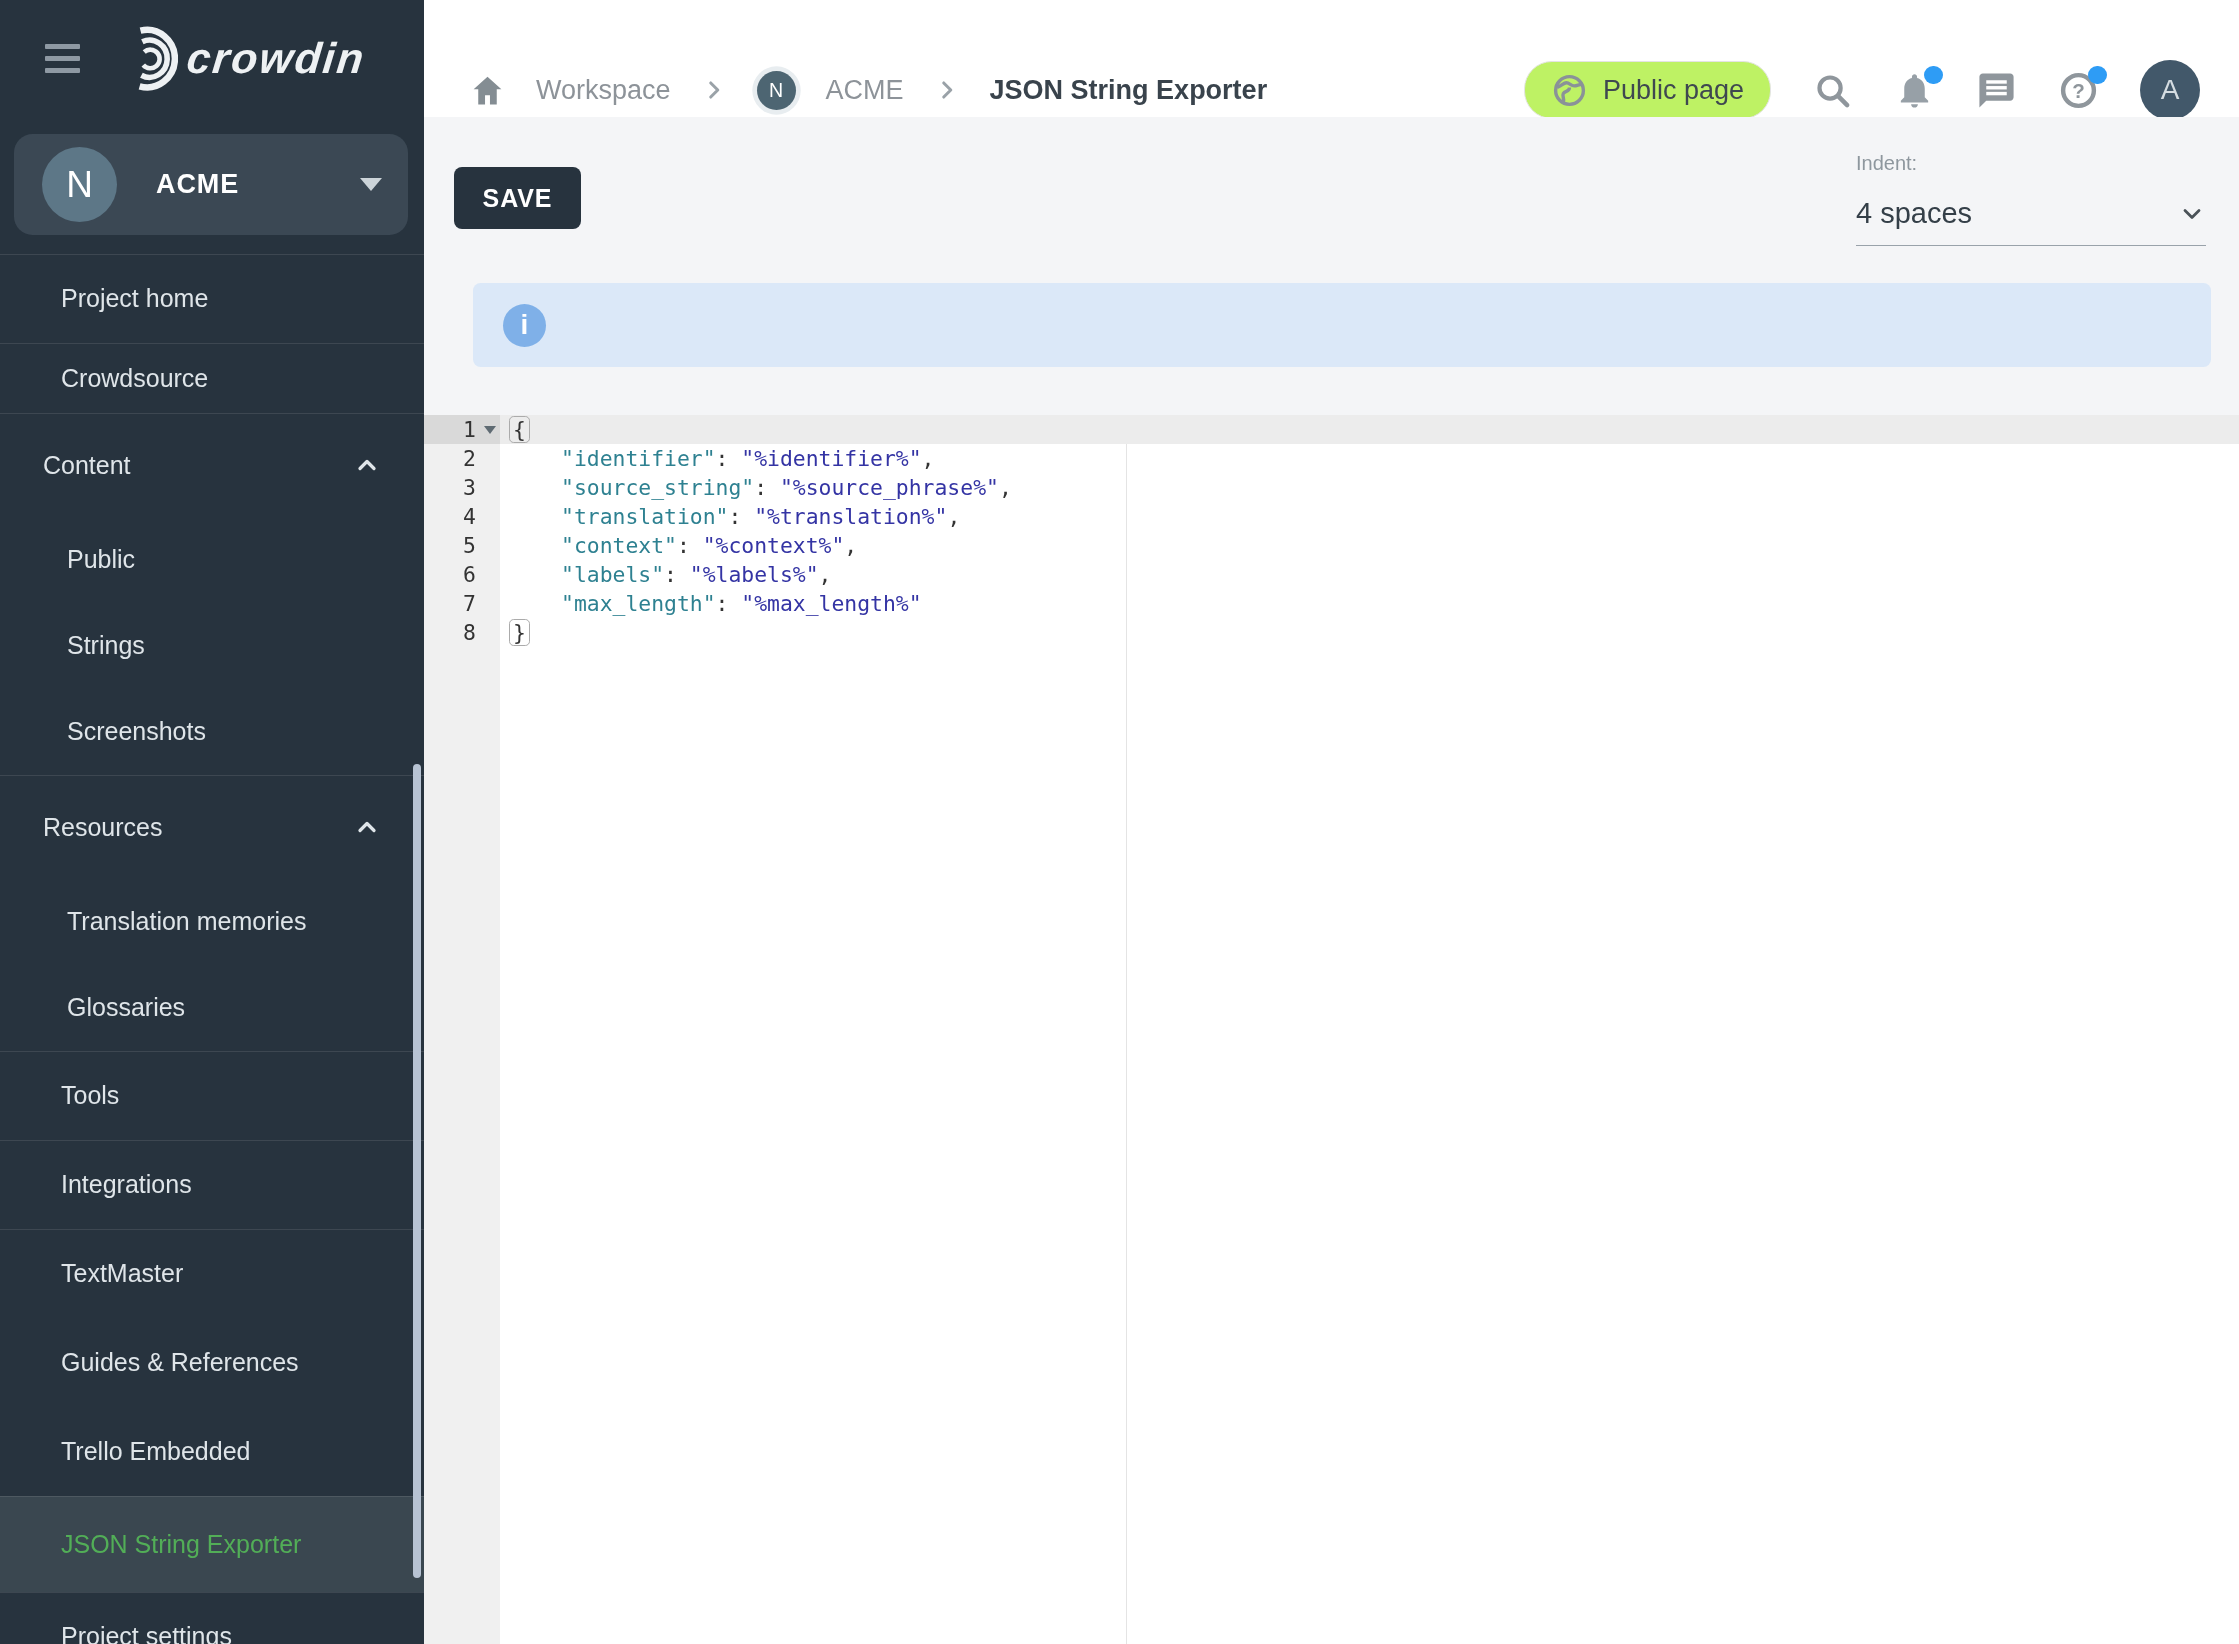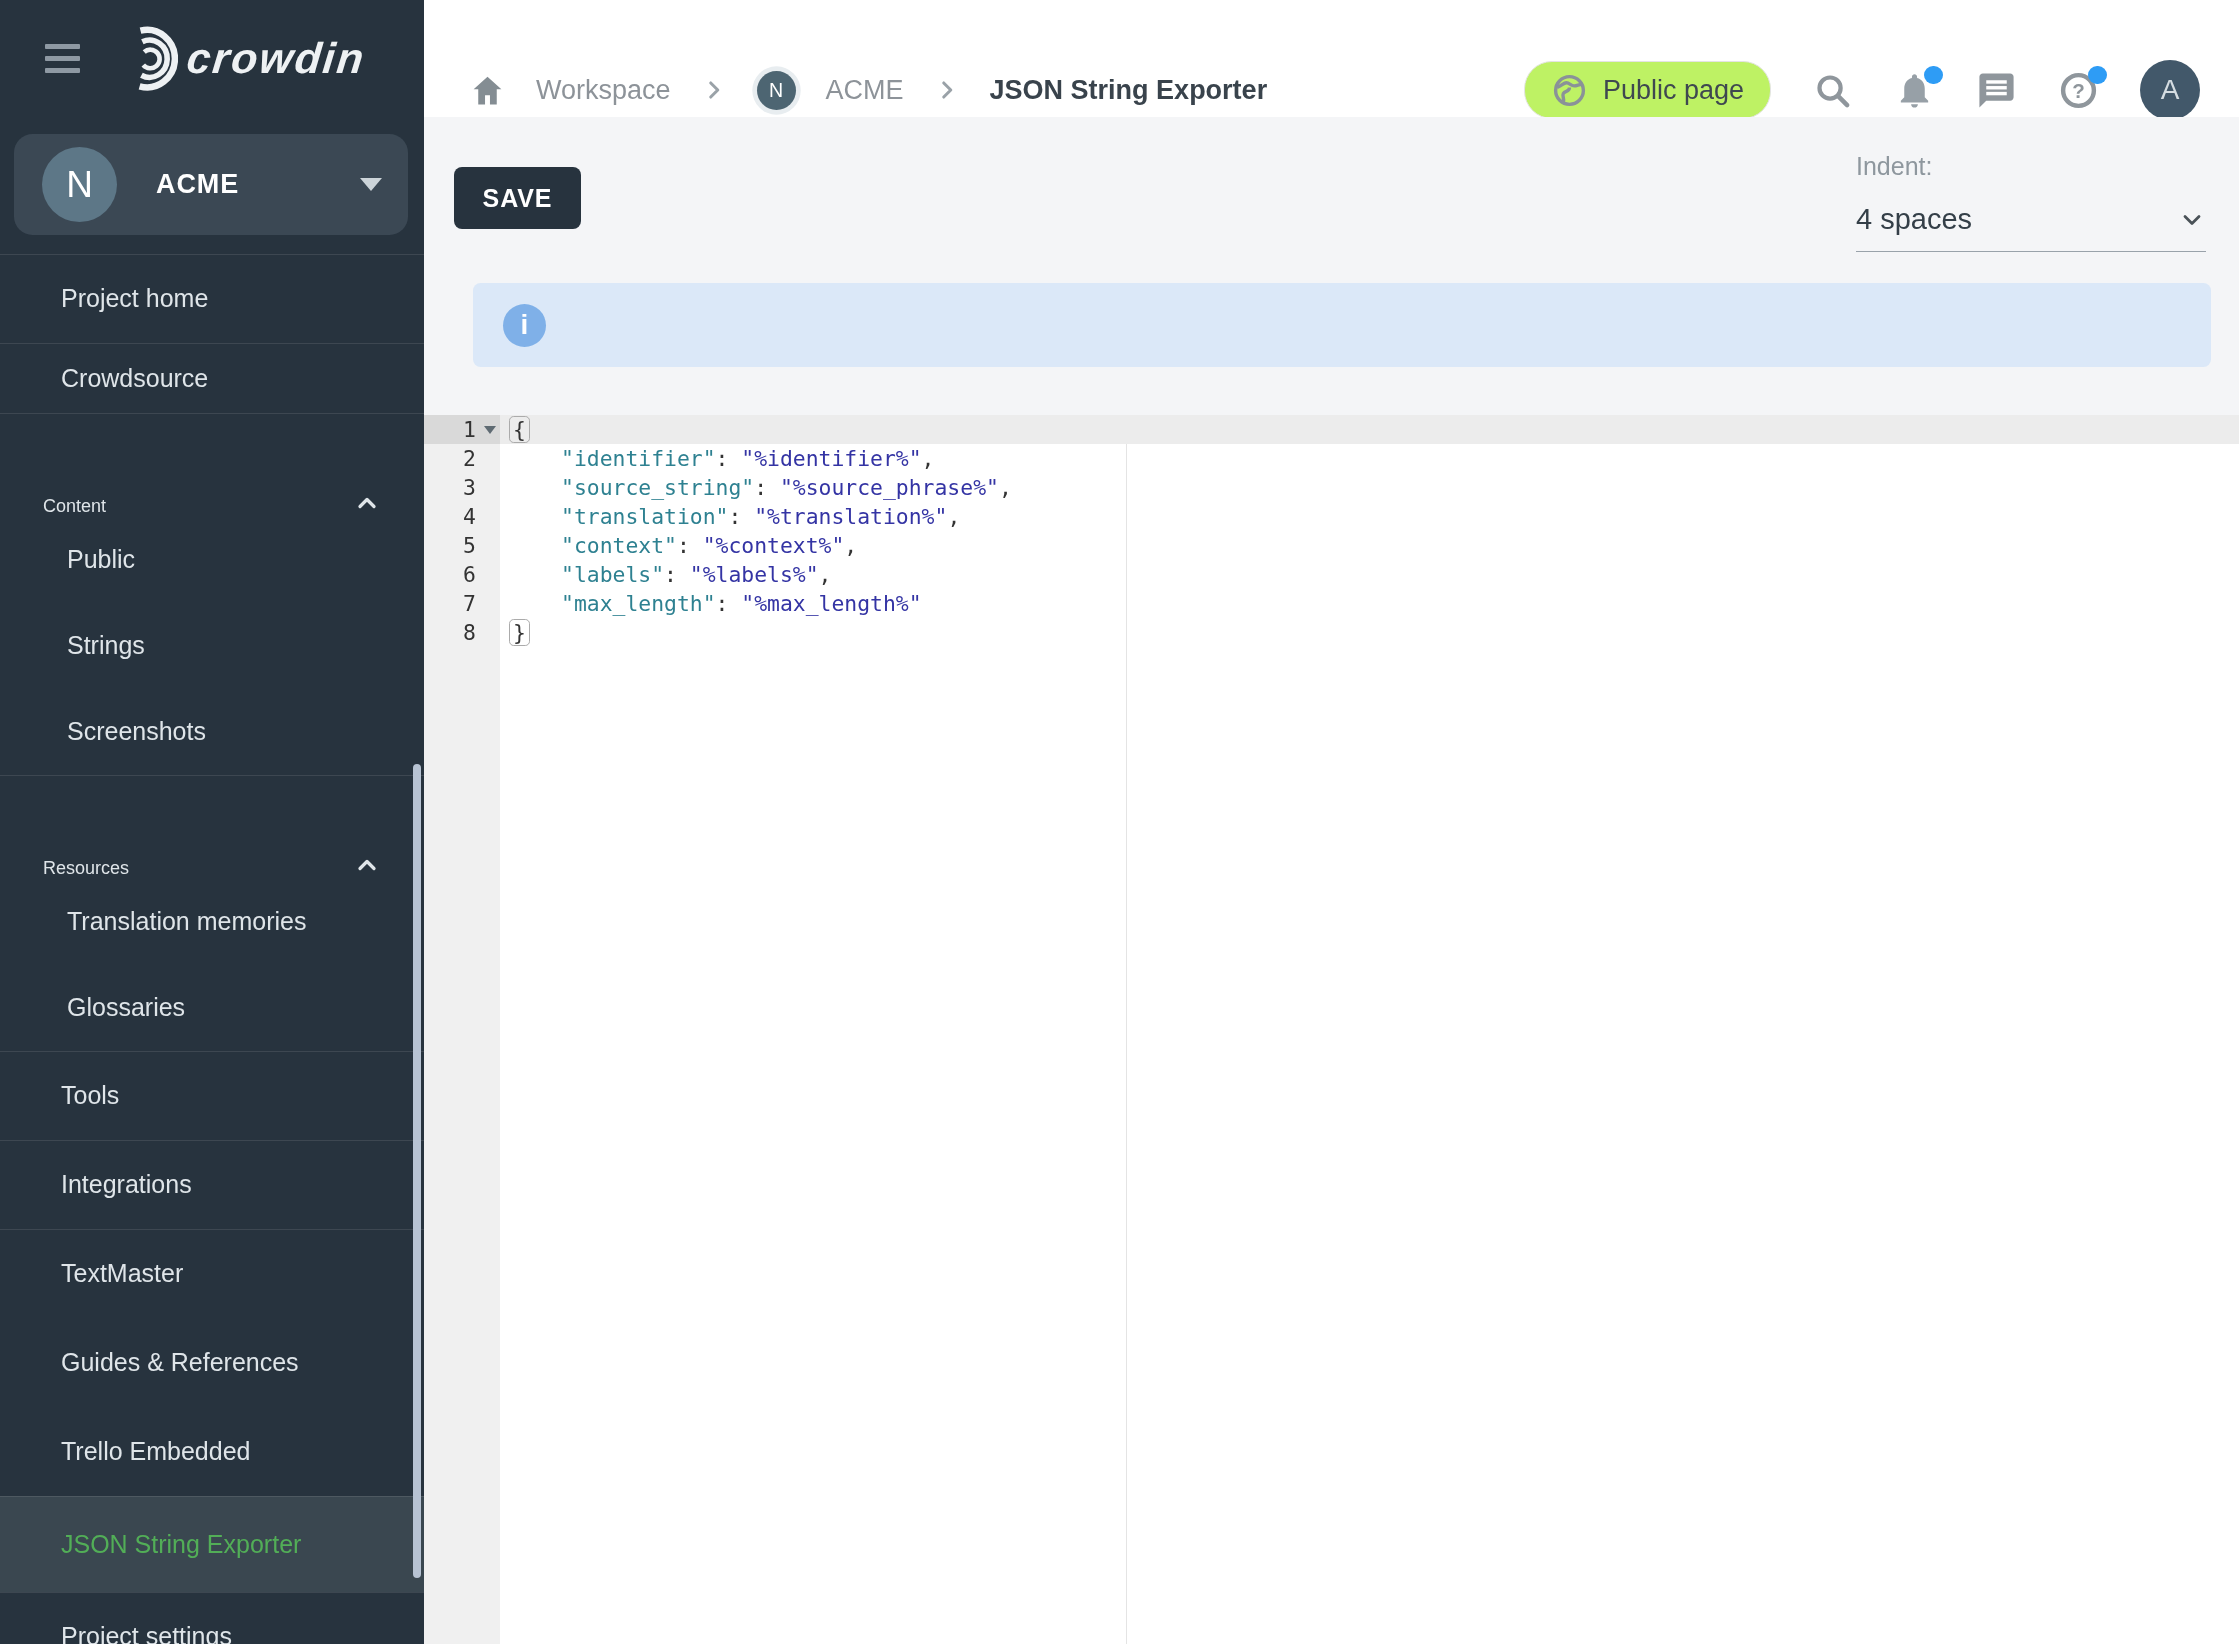--- a/index.html
+++ b/index.html
@@ -24,22 +24,22 @@
               font-size:37px; font-weight:300; display:flex; align-items:center; justify-content:center; }
   .proj-name { margin-left:39px; font-size:27px; font-weight:600; color:#fff; letter-spacing:0.9px; }
   .caret-down { margin-left:auto; width:0; height:0; border-left:11.2px solid transparent;
                 border-right:11.2px solid transparent; border-top:13px solid #ccd4d9; }
 
   nav { margin-top:18.6px; }
   .divided { border-top:0.9px solid rgba(255,255,255,0.10); }
   .nav-item   { height:89px; display:flex; align-items:center; padding-left:61px;
                 font-size:25px; cursor:pointer; }
   .nav-item.short { height:70px; }
-  .nav-header { height:103px; display:flex; align-items:flex-end; justify-content:space-between;
-                padding:0 43px 0 43px; font-size:18px; font-weight:500; cursor:pointer; }
+  .nav-header { height:103px; display:flex; align-items:center; justify-content:space-between;
+                padding:0 43px 0 43px; font-size:25px; font-weight:500; cursor:pointer; }
   .nav-sub    { height:86px; display:flex; align-items:center; padding-left:67px;
                 font-size:25px; cursor:pointer; }
   .nav-item.selected { height:96px; background:#3a4750; color:#52ae57; font-weight:500; }
   .sb-scroll { position:absolute; right:2.8px; top:764px; width:8.4px; height:814px;
                background:#b7c3d3; border-radius:4.7px; }
 
   
   .topbar { position:absolute; left:424px; top:0; right:0; height:117px; background:#fff;
             border-bottom:0.9px solid #e9ebec; display:flex; align-items:center; padding:0 39px 0 45px;margin-top:32px; }
   .crumbs { display:flex; align-items:center; gap:30px; }
@@ -60,21 +60,21 @@
               font-size:28px; font-weight:500; display:flex; align-items:center;
               justify-content:center; cursor:pointer; }
 
   
   .main { position:absolute; left:424px; top:117px; right:0; bottom:0; background:#f4f5f7; }
   .save-btn { position:absolute; left:30px; top:50px; width:127px; height:62px;
               background:#27333e; color:#fff; border:none; border-radius:8px;
               font-size:25px; font-weight:700; letter-spacing:0.9px; cursor:pointer;
               font-family:"Liberation Sans", sans-serif; }
   .indent-box { position:absolute; right:33px; top:35px; width:350px; }
-  .indent-label { font-size:25px; color:#8e979e; }
+  .indent-label { font-size:20px; color:#8e979e; }
   .indent-select { margin-top:22.4px; display:flex; align-items:center; justify-content:space-between;
                    border-bottom:0.9px solid #99a2aa; padding-bottom:15px; cursor:pointer; }
   .indent-value { font-size:29px; color:#343f48; }
 
   .alert { position:absolute; left:49px; right:28px; top:166px; height:84px;
            background:#dbe8f8; border-radius:7.5px; display:flex; align-items:center;
            padding-left:30px; }
   .alert-i { width:43px; height:43px; border-radius:50%; background:#7fb0e8; color:#fff;
              font-size:28px; font-weight:700; display:flex; align-items:center;
              justify-content:center; flex:none; }

